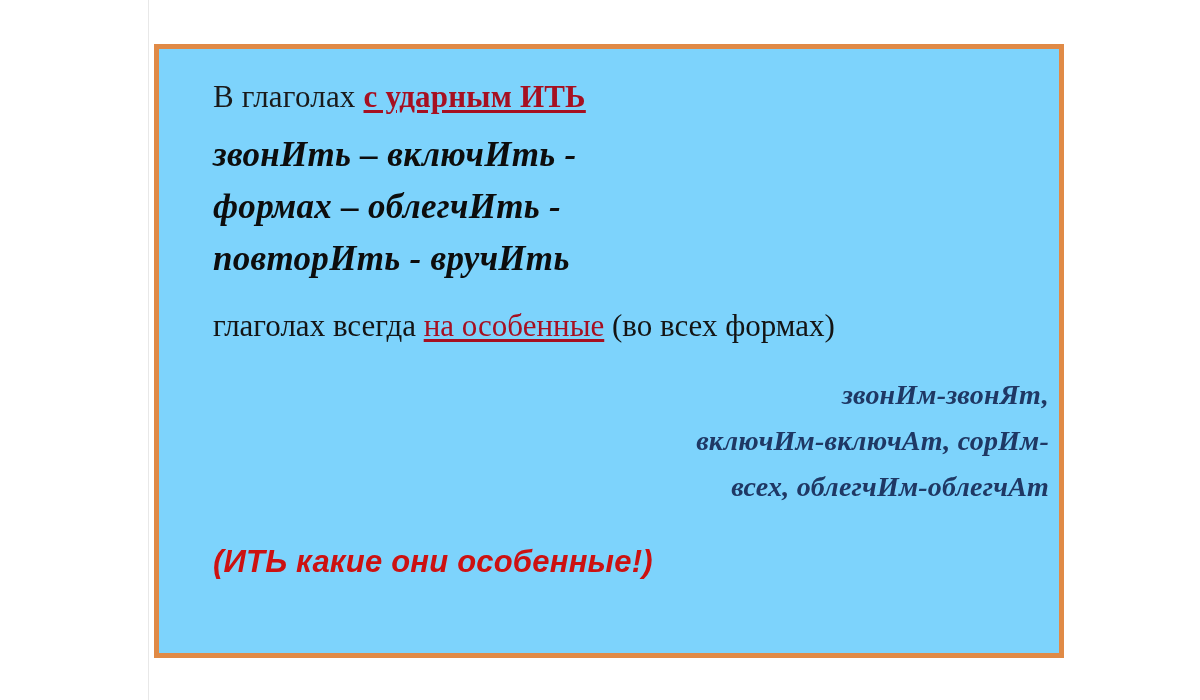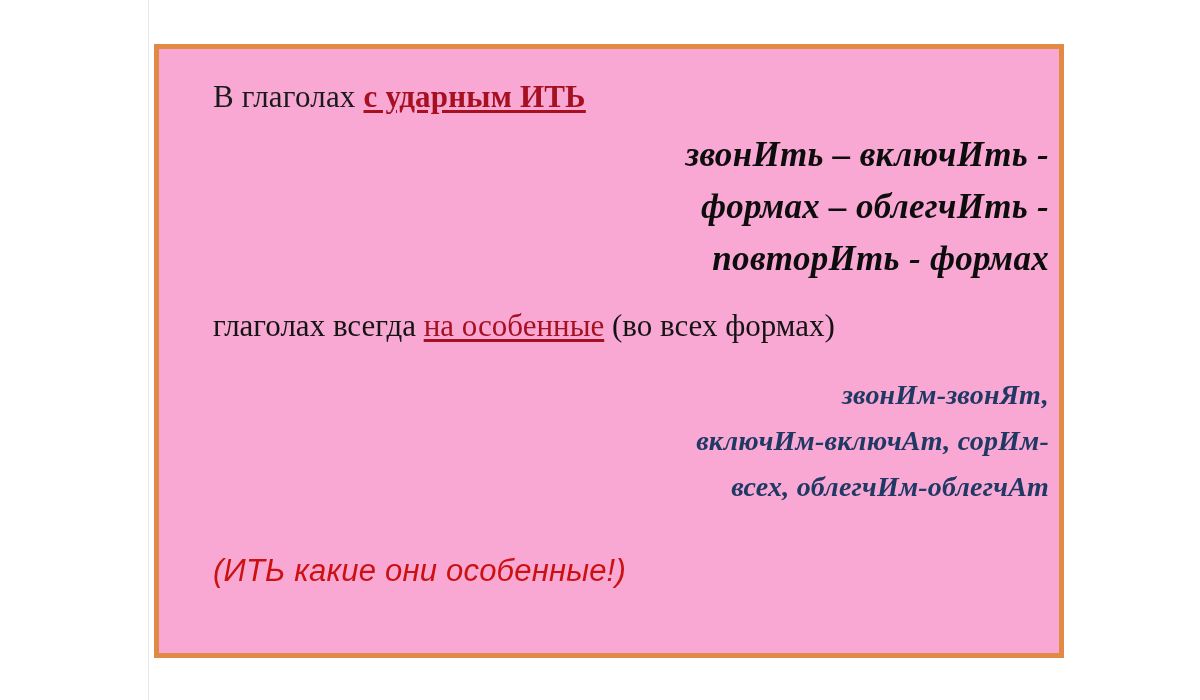--- a/index.html
+++ b/index.html
@@ -29,21 +29,21 @@
     height: 700px;
     background: #e8e8e8;
   }
   #content-frame {
     position: absolute;
     left: 154px;
     top: 44px;
     width: 910px;
     height: 614px;
     border: 5px solid #e08a46;
-    background: #f9a8d4;
+    background: #7dd3fc;
     box-sizing: border-box;
   }
   .text-body {
     position: absolute;
     left: 54px;
     top: 26px;
     right: 10px;
   }
   .line {
     white-space: nowrap;
@@ -67,21 +67,20 @@
     margin-top: 10px;
   }
   .verb-line {
     font-size: 35px;
     line-height: 52px;
     font-weight: bold;
     font-style: italic;
     color: #0d0d0d;
     white-space: nowrap;
     letter-spacing: 0.3px;
-    text-align: right;
   }
   
   .line-rule {
     margin-top: 19px;
     font-size: 31px;
     line-height: 44px;
     color: #141414;
     white-space: nowrap;
   }
   .accent-red-plain {
@@ -99,25 +98,25 @@
     line-height: 46px;
     font-weight: bold;
     font-style: italic;
     color: #1f3864;
     white-space: nowrap;
     letter-spacing: 0.2px;
     text-align: right;
   }
   
   .line-final {
-    margin-top: 40px;
+    margin-top: 31px;
     font-family: "Liberation Sans", "DejaVu Sans", sans-serif;
     font-size: 31px;
     line-height: 42px;
-    font-weight: normal;
+    font-weight: bold;
     font-style: italic;
     color: #cc1111;
     white-space: nowrap;
     letter-spacing: 0.2px;
   }
 </style>
 </head>
 <body>
 
 <div id="slide-canvas">
@@ -128,21 +127,21 @@
 
     <div class="text-body">
 
       <div class="line line-intro">
         <span class="plain">В глаголах </span><span class="accent-red-dark">с ударным ИТЬ</span>
       </div>
 
       <div class="verb-list">
         <div class="verb-line">звонИть – включИть -</div>
         <div class="verb-line">формах – облегчИть -</div>
-        <div class="verb-line">повторИть - формах</div>
+        <div class="verb-line">повторИть - вручИть</div>
       </div>
 
       <div class="line line-rule">
         <span>глаголах всегда </span><span class="accent-red-plain">на особенные</span><span> (во всех формах)</span>
       </div>
 
       <div class="blue-block">
         <div class="blue-line">звонИм-звонЯт,</div>
         <div class="blue-line">включИм-включАт, сорИм-</div>
         <div class="blue-line">всех, облегчИм-облегчАт</div>

